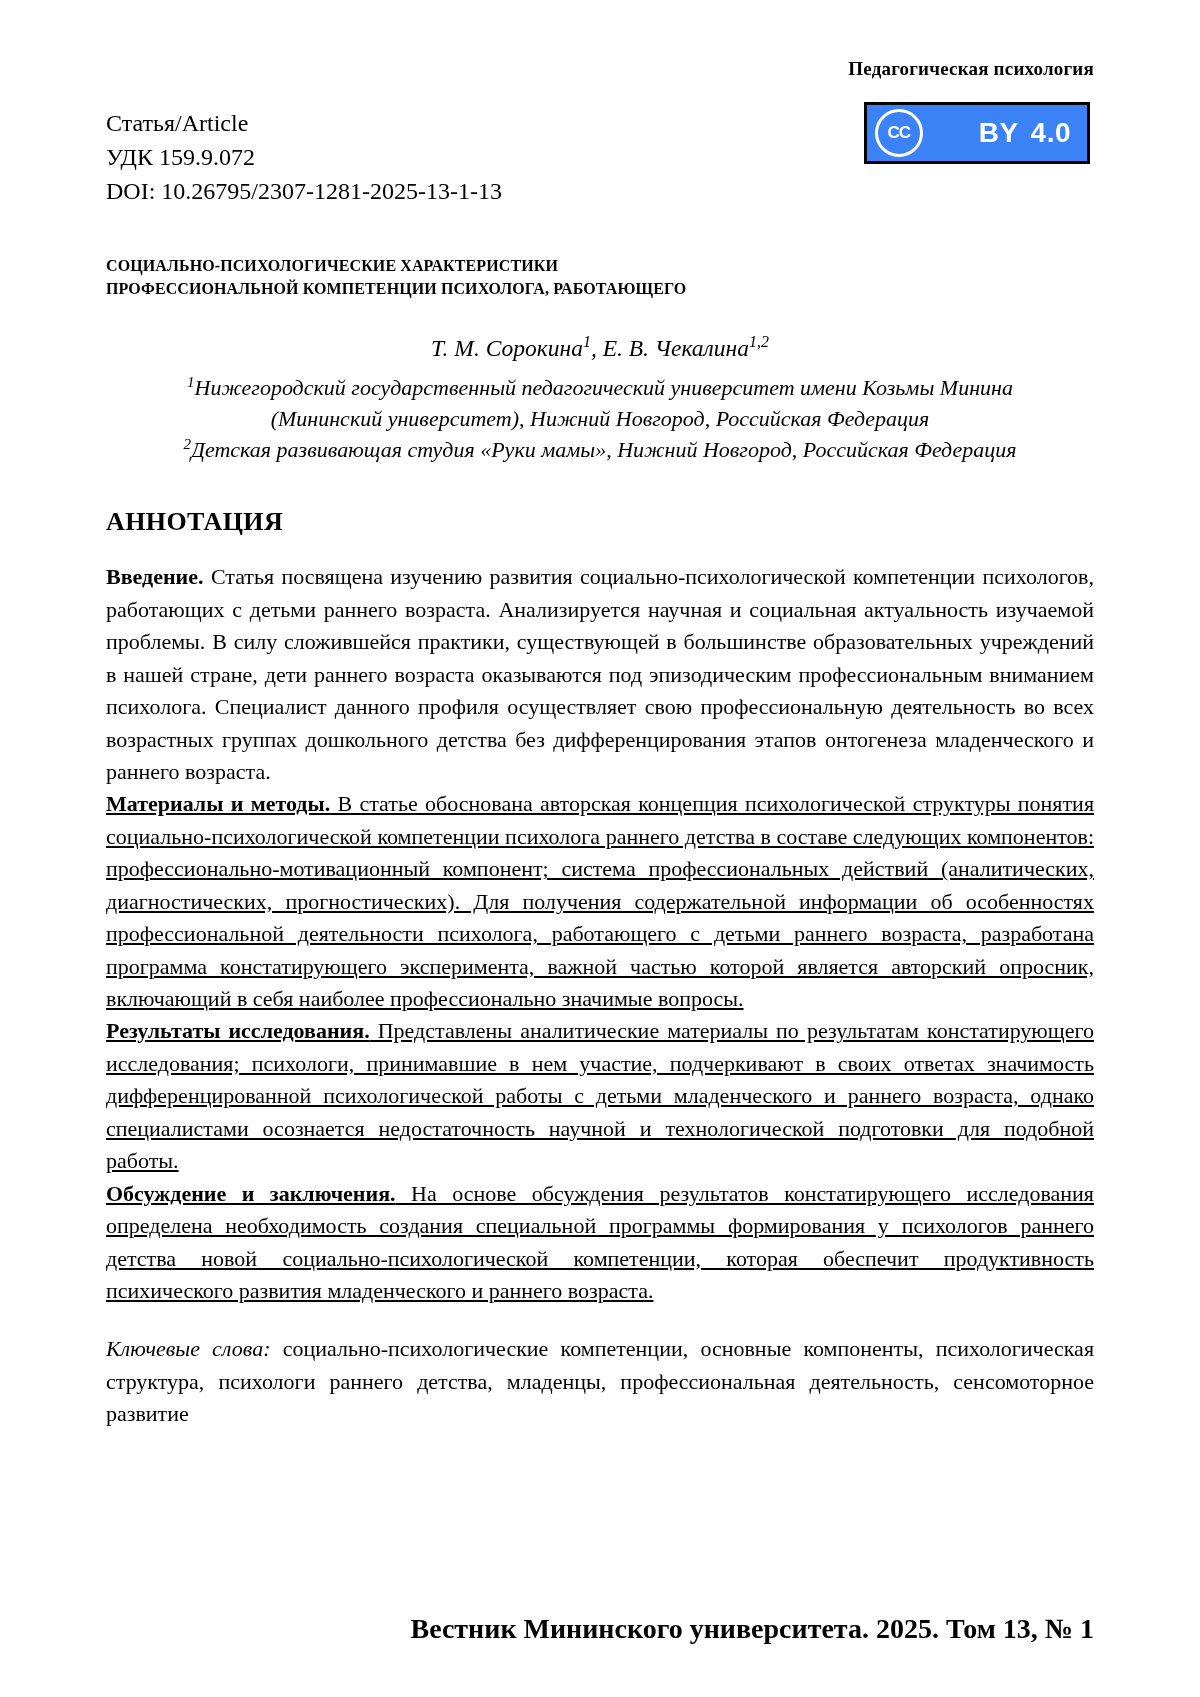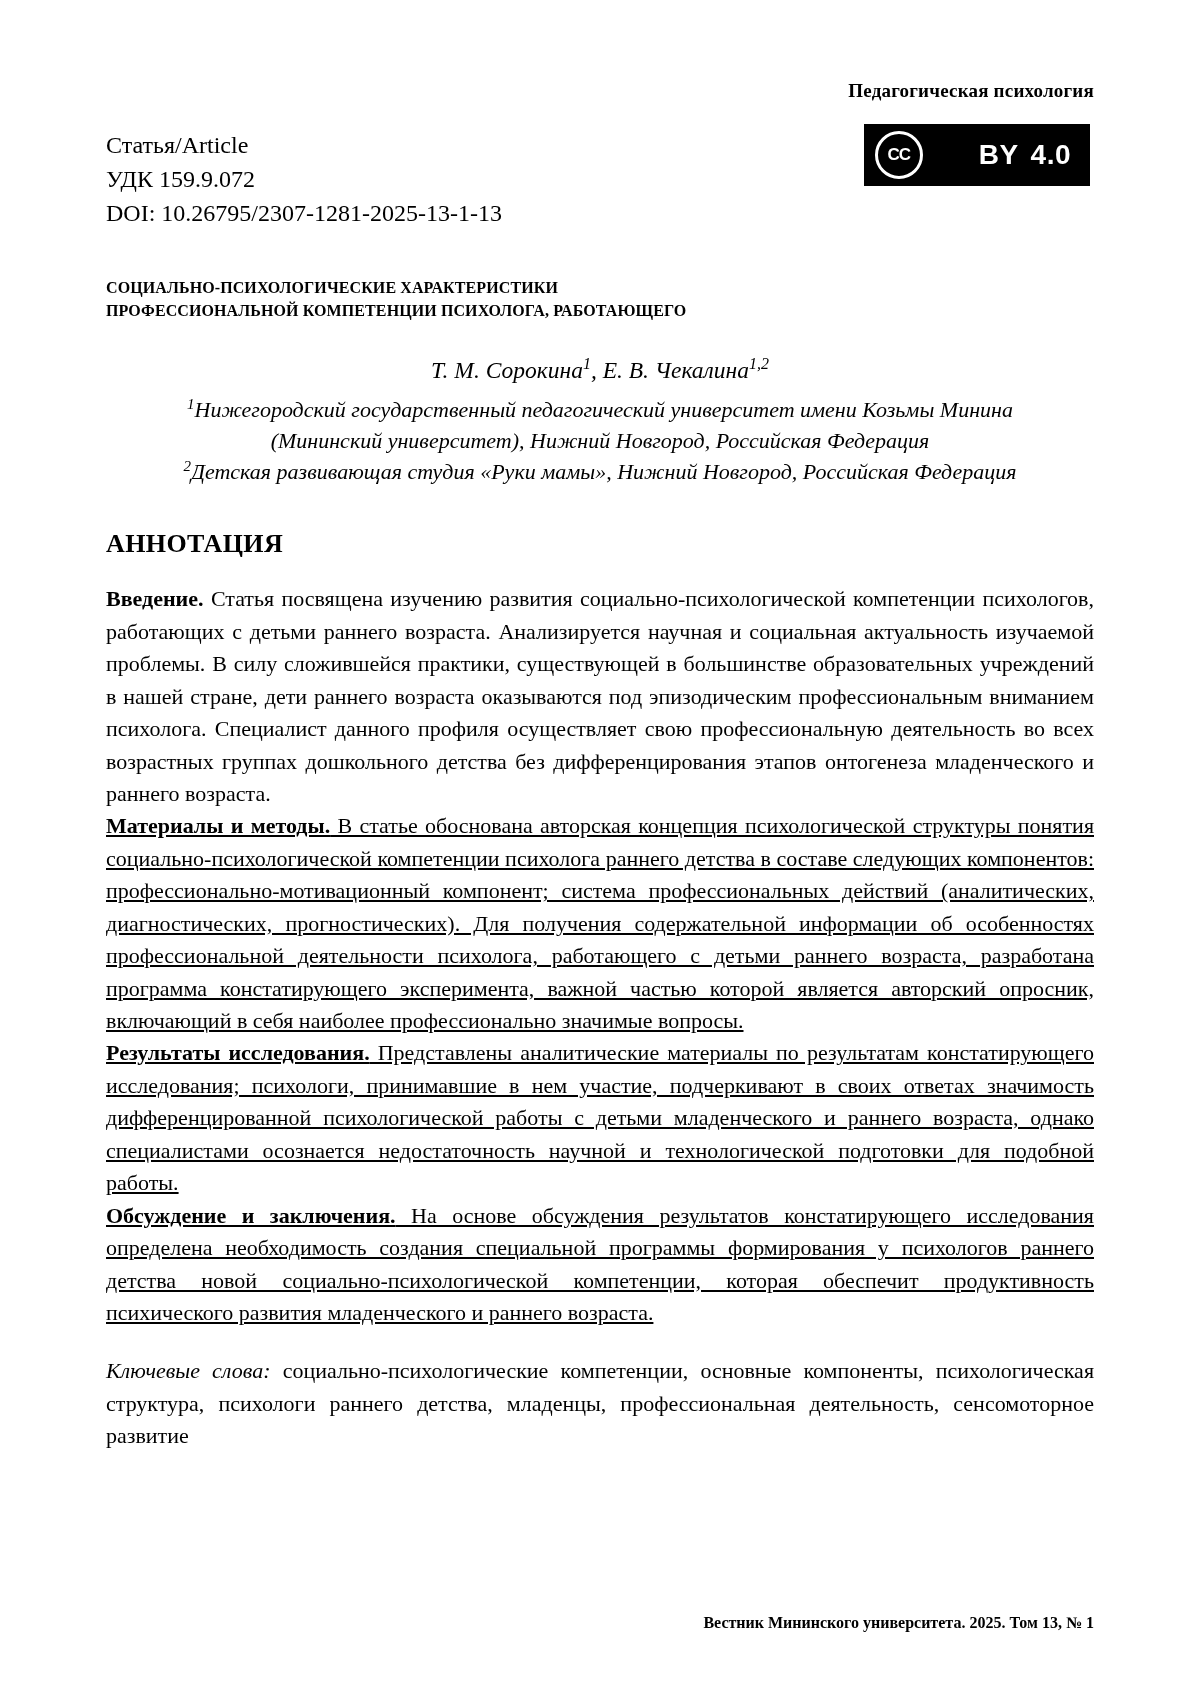--- a/index.html
+++ b/index.html
@@ -12,21 +12,21 @@
     height: 1697px;
     font-family: "Liberation Serif", "DejaVu Serif", serif;
     color: #000000;
     position: relative;
     overflow: hidden;
   }
   .page {
     box-sizing: border-box;
     width: 1200px;
     height: 1697px;
-    padding: 80px 106px 40px 106px;
+    padding: 58px 106px 40px 106px;
     position: relative;
   }
 
   
   .running-head {
     text-align: right;
     font-weight: bold;
     font-size: 19px;
     letter-spacing: 0.2px;
     margin-bottom: 22px;
@@ -42,21 +42,21 @@
     line-height: 1.42;
     padding-top: 4px;
   }
   .meta-block div {
     white-space: nowrap;
   }
 
   
   .cc-badge {
     border: 3px solid #000;
-    background: #000000;
+    background: #3b82f6;
     color: #fff;
     display: flex;
     align-items: center;
     gap: 12px;
     padding: 6px 16px 6px 8px;
     height: 44px;
     box-sizing: content-box;
     margin-right: 4px;
   }
   .cc-circle {
@@ -152,24 +152,24 @@
   .kw-label {
     font-style: italic;
     margin-top: 40px;
   }
 
   
   .footer {
     position: absolute;
     left: 106px;
     right: 106px;
-    bottom: 65px;
+    bottom: 52px;
     text-align: right;
     font-weight: bold;
-    font-size: 16px;
+    font-size: 28px;
   }
 </style>
 </head>
 <body>
 
 <div class="page">
 
   <div class="running-head">Педагогическая психология</div>
 
   <div class="head-row">

